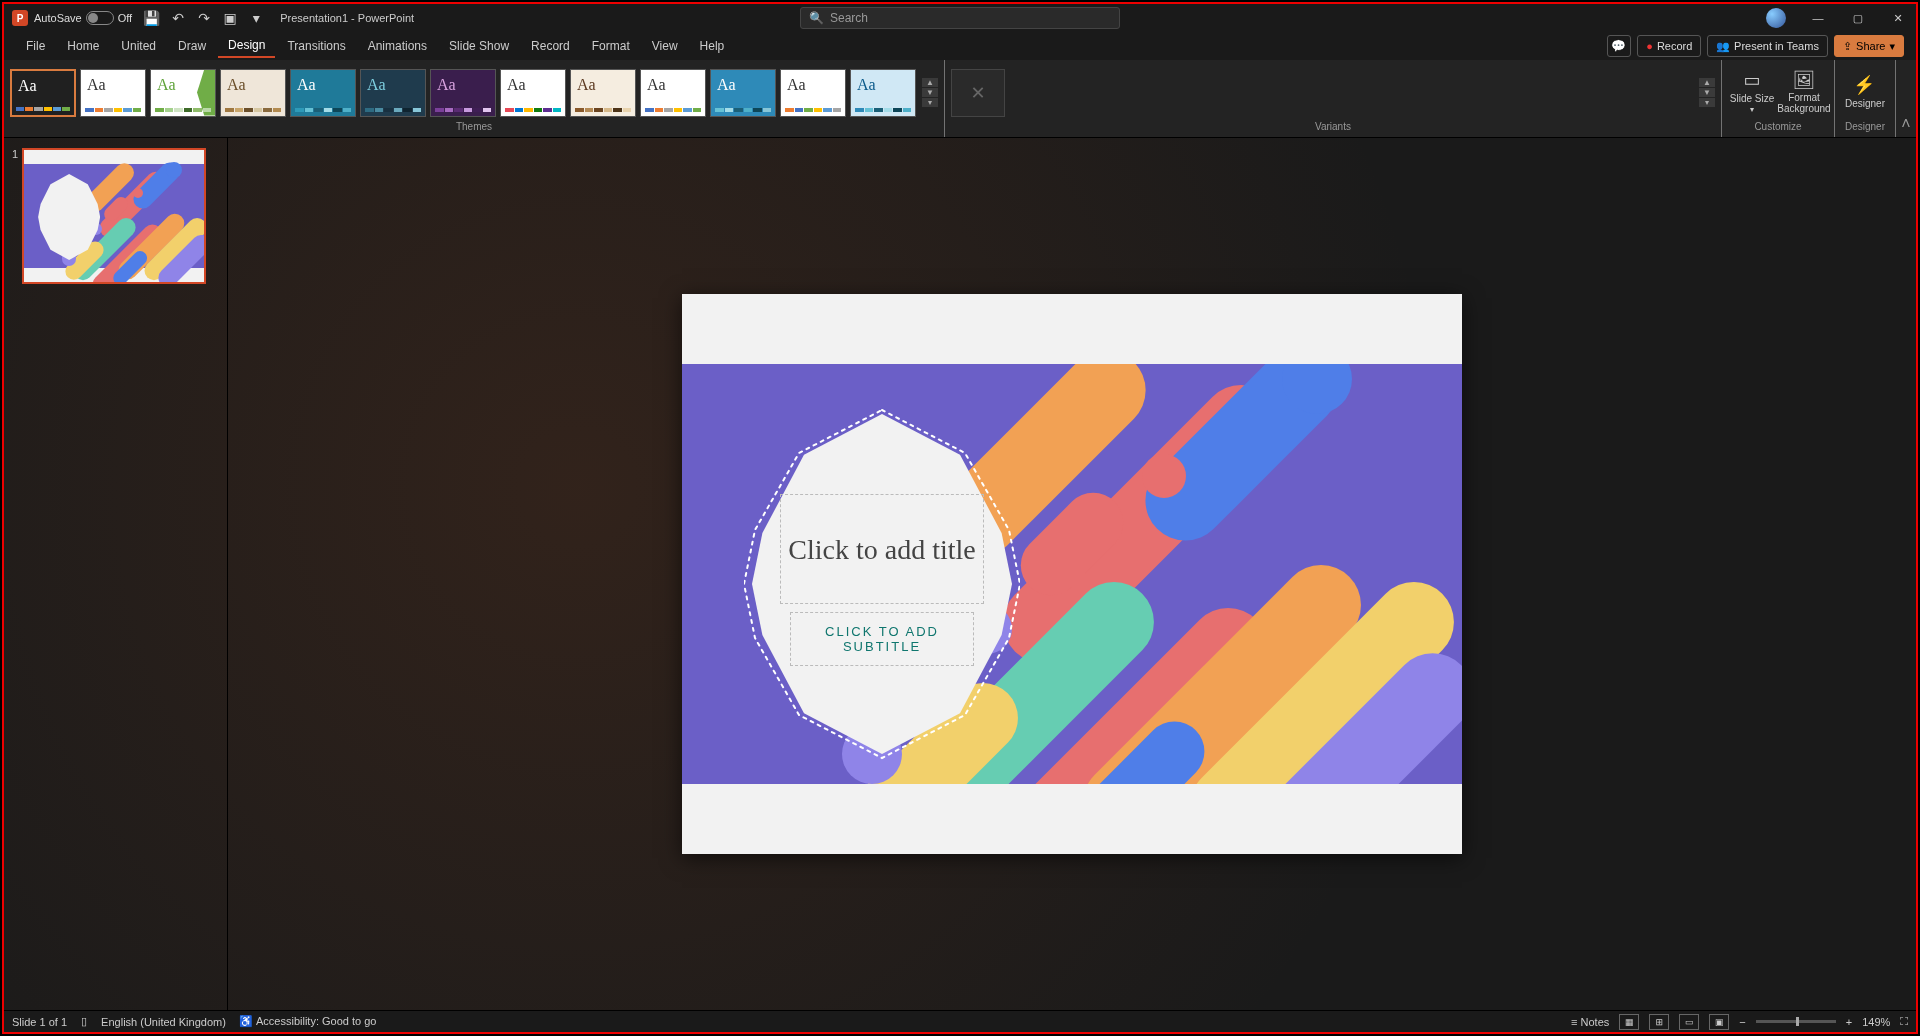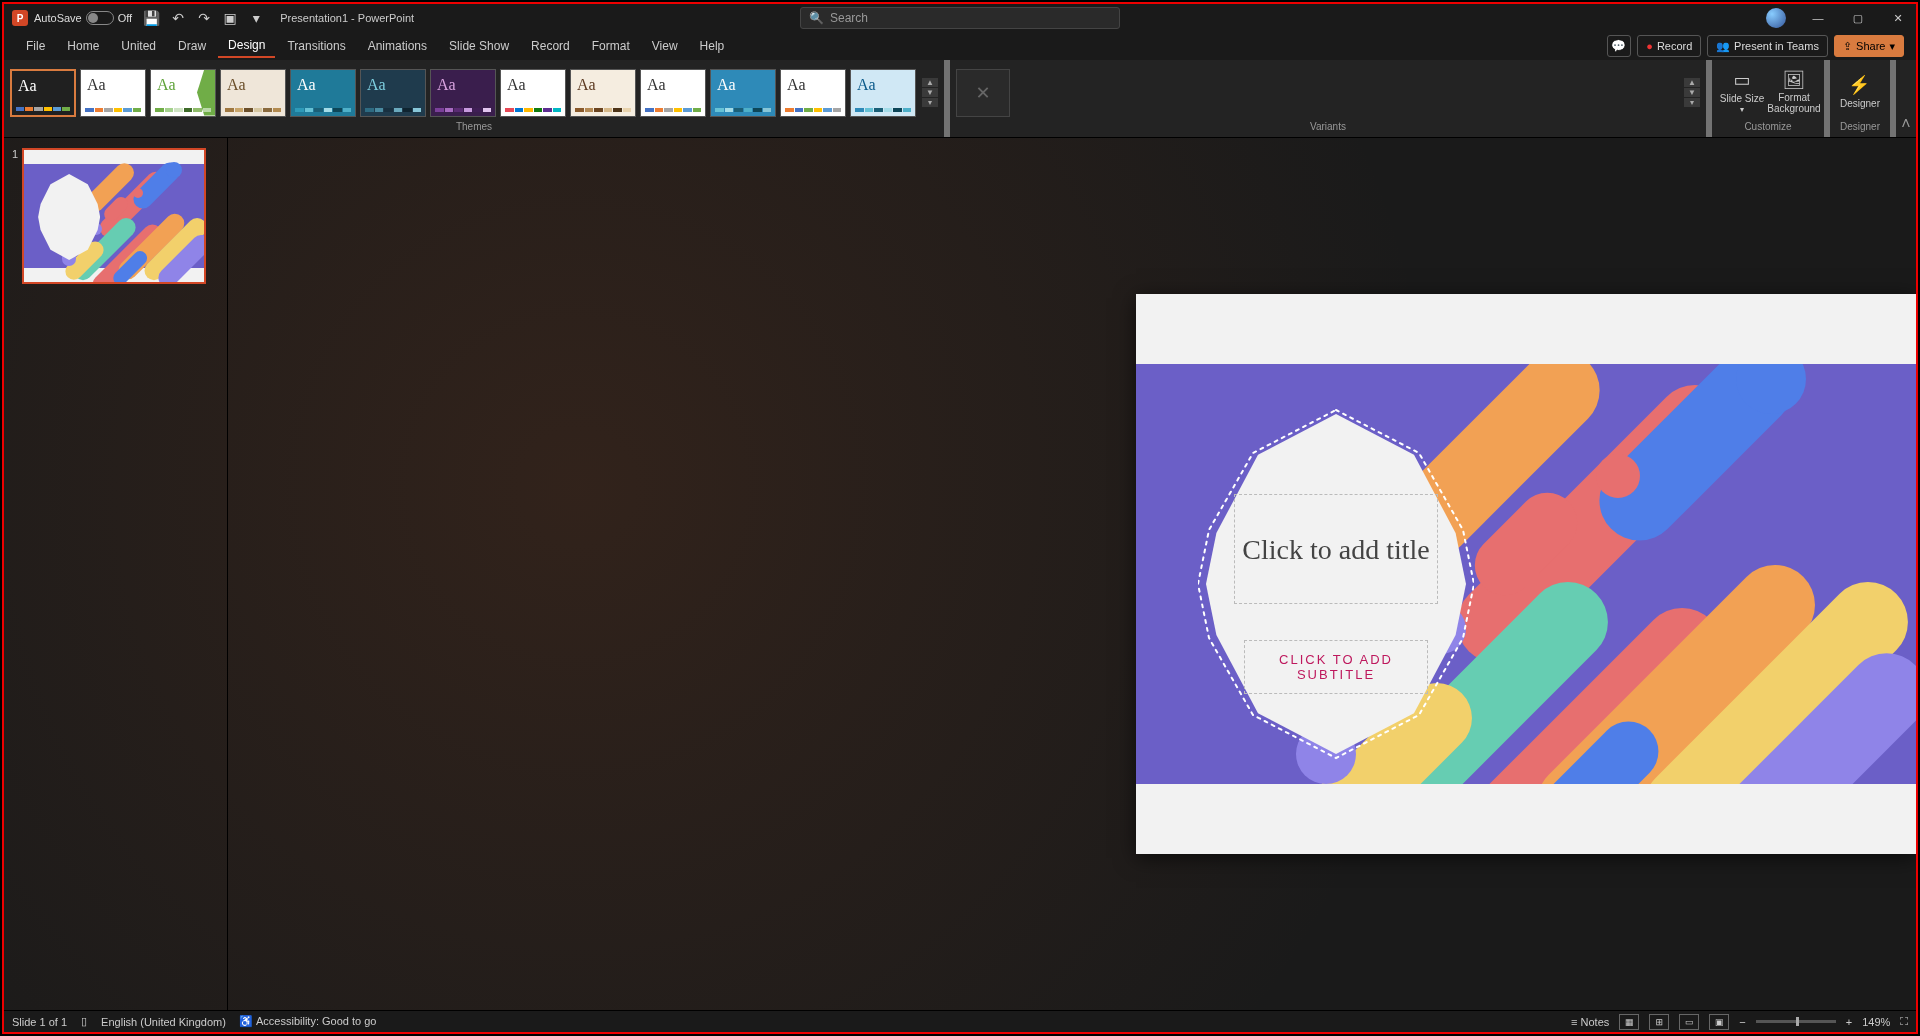--- a/index.html
+++ b/index.html
@@ -24,21 +24,21 @@
 .tabstrip { height: 28px; background: #1a1a1a; display: flex; align-items: center; padding: 0 12px; font-size: 12px; gap: 2px; }
 .tabstrip .tab { padding: 4px 10px; color: #ccc; cursor: pointer; }
 .tabstrip .tab.active { color: #fff; border-bottom: 2px solid #d24726; }
 .tabstrip .spacer { flex: 1; }
 .tabstrip .rbtn { height: 22px; padding: 0 8px; border: 1px solid #555; border-radius: 3px; display: flex; align-items: center; gap: 4px; font-size: 11px; color: #ddd; margin-left: 4px; }
 .tabstrip .rbtn.share { background: #d97b3f; border-color: #d97b3f; color: #000; }
 .tabstrip .iconbtn { width: 24px; height: 22px; border: 1px solid #555; border-radius: 3px; display: flex; align-items: center; justify-content: center; margin-left: 4px; }
 
 
 .ribbon { height: 78px; background: #232323; border-bottom: 1px solid #000; display: flex; }
-.group { border-right: 6px solid #737373; display: flex; flex-direction: column; padding: 4px 6px 2px 6px; }
+.group { border-right: 1px solid #737373; display: flex; flex-direction: column; padding: 4px 6px 2px 6px; }
 .group .content { flex: 1; display: flex; align-items: center; gap: 4px; }
 .group .label { height: 14px; font-size: 10px; color: #999; text-align: center; }
 .themes-list { display: flex; gap: 4px; }
 .theme-thumb { width: 66px; height: 48px; background: #fff; border: 1px solid #555; position: relative; overflow: hidden; cursor: pointer; }
 .theme-thumb.selected { border: 2px solid #d97b3f; }
 .theme-thumb .aa { position: absolute; left: 6px; top: 6px; font-size: 16px; font-family: Georgia, serif; }
 .theme-thumb .bar { position: absolute; bottom: 4px; left: 4px; right: 4px; height: 4px; display: flex; gap: 1px; }
 .theme-thumb .bar span { flex: 1; }
 .gallery-controls { width: 16px; display: flex; flex-direction: column; gap: 1px; margin-left: 2px; }
 .gallery-controls div { flex: 1; background: #3a3a3a; display: flex; align-items: center; justify-content: center; font-size: 8px; color: #aaa; cursor: pointer; }
@@ -47,28 +47,28 @@
 .bigbtn .ic { font-size: 18px; }
 .collapse { width: 20px; display: flex; align-items: flex-end; justify-content: center; color: #999; padding-bottom: 4px; }
 
 
 .workspace { flex: 1; display: flex; background: #1a1a1a radial-gradient(circle at 30% 40%, rgba(120,60,30,0.25), transparent 60%); overflow: hidden; }
 .thumbs { width: 224px; border-right: 1px solid #000; padding: 10px 8px; }
 .thumb-wrap { display: flex; gap: 4px; }
 .thumb-num { font-size: 11px; color: #ccc; }
 .thumb { width: 184px; height: 136px; border: 2px solid #d24726; background: #f2f2f2; position: relative; overflow: hidden; }
 .editor { flex: 1; position: relative; display: flex; flex-direction: column; }
-.canvas-area { flex: 1; position: relative; display: flex; align-items: center; justify-content: flex-end; }
+.canvas-area { flex: 1; position: relative; display: flex; align-items: center; justify-content: center; }
 .slide { width: 780px; height: 560px; background: #f2f2f2; box-shadow: 0 4px 20px rgba(0,0,0,.6); position: relative; overflow: hidden; }
 .slide .band { position: absolute; left: 0; right: 0; top: 70px; bottom: 70px; background: #6b5fc7; overflow: hidden; }
 .capsule { position: absolute; border-radius: 999px; }
 .ornament { position: absolute; width: 260px; height: 340px; left: 70px; top: 120px; background: #f2f2f2; }
 .ornament-path { clip-path: polygon(50% 0%, 80% 12%, 96% 35%, 100% 50%, 96% 65%, 80% 88%, 50% 100%, 20% 88%, 4% 65%, 0% 50%, 4% 35%, 20% 12%); }
 .title-ph { position: absolute; left: 98px; top: 200px; width: 204px; height: 110px; border: 1px dashed #bbb; display: flex; align-items: center; justify-content: center; text-align: center; font-family: Georgia, serif; font-size: 28px; color: #444; line-height: 1.25; }
-.sub-ph { position: absolute; left: 108px; top: 346px; width: 184px; height: 54px; border: 1px dashed #bbb; display: flex; align-items: center; justify-content: center; text-align: center; font-size: 13px; letter-spacing: 2px; color: #be185d; }
+.sub-ph { position: absolute; left: 108px; top: 318px; width: 184px; height: 54px; border: 1px dashed #bbb; display: flex; align-items: center; justify-content: center; text-align: center; font-size: 13px; letter-spacing: 2px; color: #0f766e; }
 .notes { height: 38px; border-top: 1px solid #000; padding: 10px 12px; font-size: 12px; color: #888; }
 
 
 .status { height: 22px; background: #1a1a1a; border-top: 1px solid #000; display: flex; align-items: center; font-size: 11px; color: #ccc; padding: 0 8px; gap: 14px; }
 .status .right { margin-left: auto; display: flex; align-items: center; gap: 10px; }
 .status .vbtn { width: 20px; height: 16px; border: 1px solid #666; display: flex; align-items: center; justify-content: center; font-size: 9px; }
 .status .zoom-track { width: 80px; height: 3px; background: #555; position: relative; }
 .status .zoom-track::after { content: ''; position: absolute; left: 50%; top: -3px; width: 3px; height: 9px; background: #aaa; }
 </style>
 </head>

